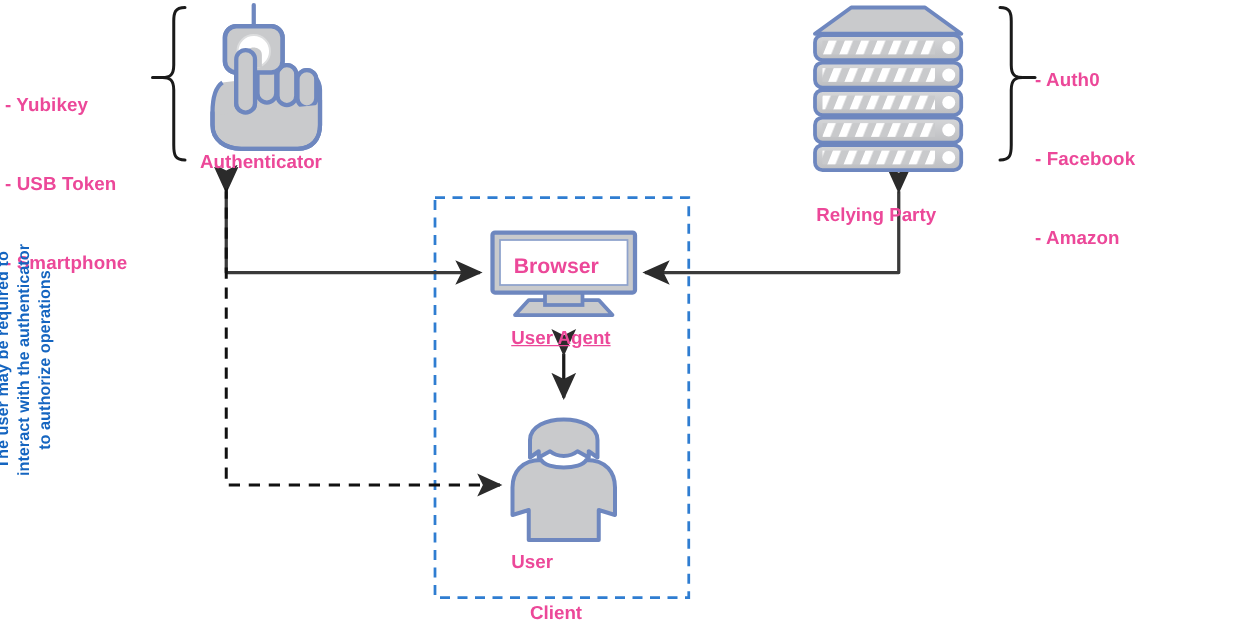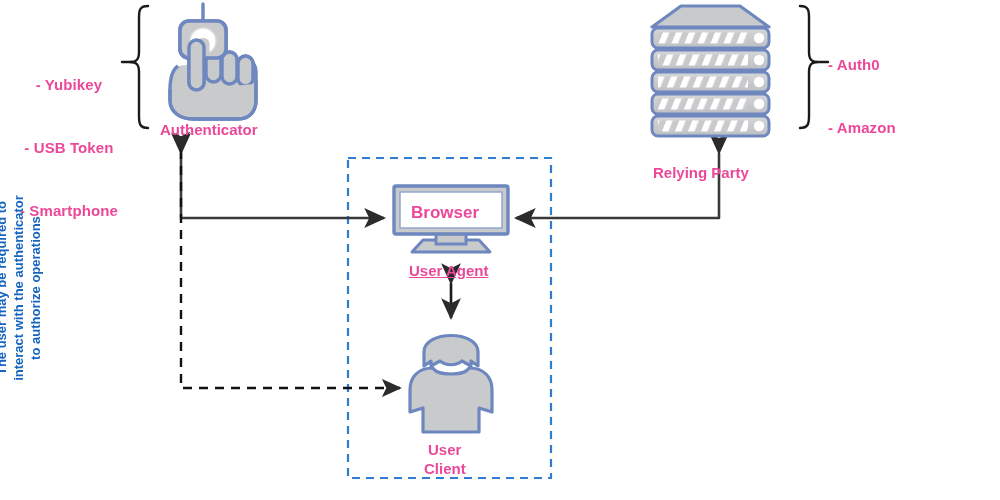--- a/index.html
+++ b/index.html
@@ -8,30 +8,30 @@
     background:#ffffff;
     font-family:"Liberation Sans","DejaVu Sans",sans-serif;
   }
   .stage{position:absolute;left:0;top:0;width:1000px;height:500px;}
   svg.layer{position:absolute;left:0;top:0;width:1000px;height:500px;overflow:visible;}
 
   .lbl{position:absolute;color:#ec4899;font-weight:bold;white-space:pre;}
 
   
   .bullets{font-size:15px;line-height:21px;letter-spacing:.1px;}
-  #left-bullets{left:20px;top:32px;text-align:center;}
+  #left-bullets{left:4px;top:32px;}
   #right-bullets{left:828px;top:12px;}
 
   
   .cap{font-size:15px;}
   #cap-auth{left:160px;top:121px;text-align:right;}
   #cap-rp{left:653px;top:121px;margin-top:43px;}
   #cap-ua{left:409px;top:262px;text-decoration:underline;}
-  #cap-user{left:428px;top:441px;}
-  #cap-client{left:424px;top:460px;}
+  #cap-user{left:409px;top:441px;}
+  #cap-client{left:424px;top:482px;}
 
   
   #browser-word{left:411px;top:203px;font-size:17px;text-align:right;}
 
   
   #rot-note{
     position:absolute;left:-7px;top:168px;width:240px;
     transform:rotate(-90deg);transform-origin:120px 120px;
     color:#1565C0;font-weight:bold;font-size:13px;line-height:17px;
     text-align:center;
@@ -173,20 +173,21 @@
   </svg>
 
   <div class="lbl bullets" id="left-bullets">
     <div>- Yubikey</div>
     <div>- USB Token</div>
     <div>- Smartphone</div>
   </div>
 
   <div class="lbl bullets" id="right-bullets">
     <div>- Auth0</div>
+    <div>- Facebook</div>
     <div>- Amazon</div>
   </div>
 
   <div class="lbl cap" id="cap-auth">Authenticator</div>
 
   <div class="lbl cap" id="cap-rp">Relying Party</div>
 
   <div class="lbl" id="browser-word">Browser</div>
 
   <div class="lbl cap" id="cap-ua">User Agent</div>

